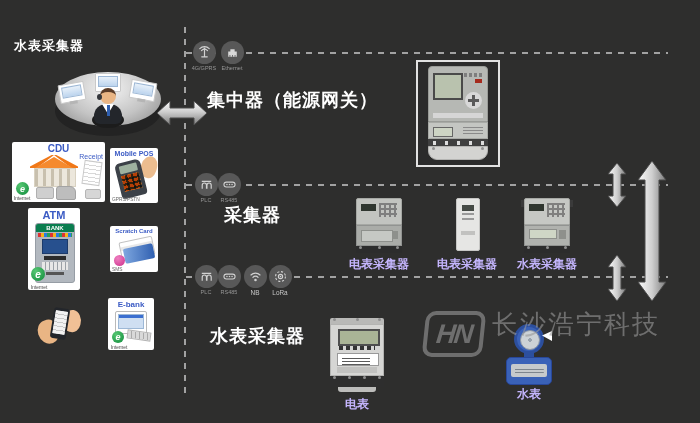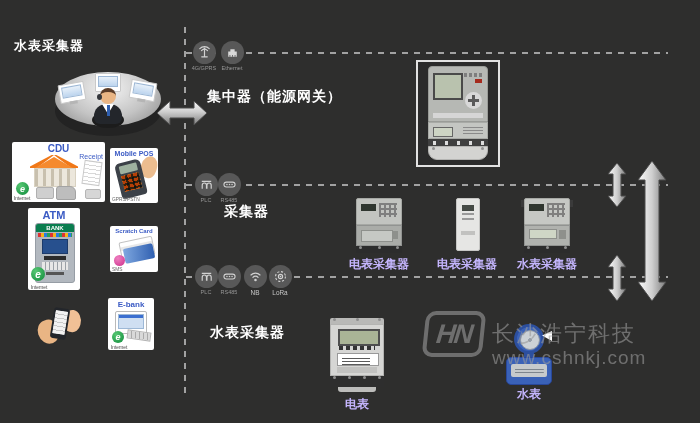--- a/index.html
+++ b/index.html
@@ -7,21 +7,21 @@
     position:relative;width:700px;height:423px;overflow:hidden;
     background:#2e2e2d;
     font-family:"Liberation Sans","DejaVu Sans",sans-serif;
   }
   
   .dash-h{position:absolute;height:2px;
     background:repeating-linear-gradient(90deg,#a2a2a2 0 6px,transparent 6px 12px);}
   .dash-v{position:absolute;width:2px;
     background:repeating-linear-gradient(180deg,#a2a2a2 0 6px,transparent 6px 12px);}
   
-  .sec-label{position:absolute;color:#fff;font-weight:bold;font-size:14px;letter-spacing:1px;white-space:nowrap;}
+  .sec-label{position:absolute;color:#fff;font-weight:bold;font-size:18px;letter-spacing:1px;white-space:nowrap;}
   
   .comm-item{position:absolute;width:30px;text-align:center;}
   .comm-circle{width:23px;height:23px;margin:0 auto;border-radius:50%;background:#585858;
     display:flex;align-items:center;justify-content:center;}
   .comm-name{display:block;margin-top:1px;font-size:6px;color:#969696;white-space:nowrap;transform:scale(.92);}
   
   .dev-label{position:absolute;color:#c4b5fd;font-weight:bold;font-size:12px;text-align:center;white-space:nowrap;}
   
   .card{position:absolute;background:#fff;border-radius:2px;overflow:hidden;}
   .card-title{color:#3b5bc4;font-weight:bold;text-align:center;}
@@ -49,21 +49,21 @@
   
   .photo{position:absolute;}
   .screws{display:flex;justify-content:space-between;padding:0 3px;}
   .screws i{width:3px;height:3px;border-radius:50%;background:#8f8f8f;}
   
   .watermark{position:absolute;left:424px;top:311px;display:flex;align-items:flex-start;opacity:.6;z-index:40;color:#9a9a9a;}
   .wm-logo{width:52px;height:38px;border:4px solid #9a9a9a;border-radius:10px;
     display:flex;align-items:center;justify-content:center;
     font-size:27px;font-weight:bold;font-style:italic;transform:skewX(-6deg);letter-spacing:-2px;}
   .wm-text{margin-left:8px;line-height:1;}
-  .wm-line1{font-size:22px;letter-spacing:2px;white-space:nowrap;margin-top:12px;}
+  .wm-line1{font-size:26px;letter-spacing:2px;white-space:nowrap;}
   .wm-line2{font-size:19px;margin-top:3px;letter-spacing:1px;white-space:nowrap;}
   .arrow-svg{position:absolute;z-index:30;}
 </style>
 </head>
 <body>
 
 <div class="stage">
 
   <div class="dash-v" style="left:184px;top:27px;height:366px;"></div>
   <div class="dash-h" style="left:186px;top:52px;width:482px;"></div>
@@ -397,17 +397,16 @@
           <stop offset="1" stop-color="#7c7c7c"></stop>
     </linearGradient>
       </defs>
     <path d="M15,1 L29,20 L22,20 L22,122 L29,122 L15,141 L1,122 L8,122 L8,20 L1,20 Z" fill="url(#gv3)" stroke="#4a4a4a" stroke-width="1"></path>
   </svg>
 
   <div class="watermark">
     <div class="wm-logo">HN</div>
     <div class="wm-text">
       <div class="wm-line1">长沙浩宁科技</div>
-      <div class="wm-line2">www.cshnkj.com</div>
     </div>
   </div>
 
 </div>
 
 </body></html>

